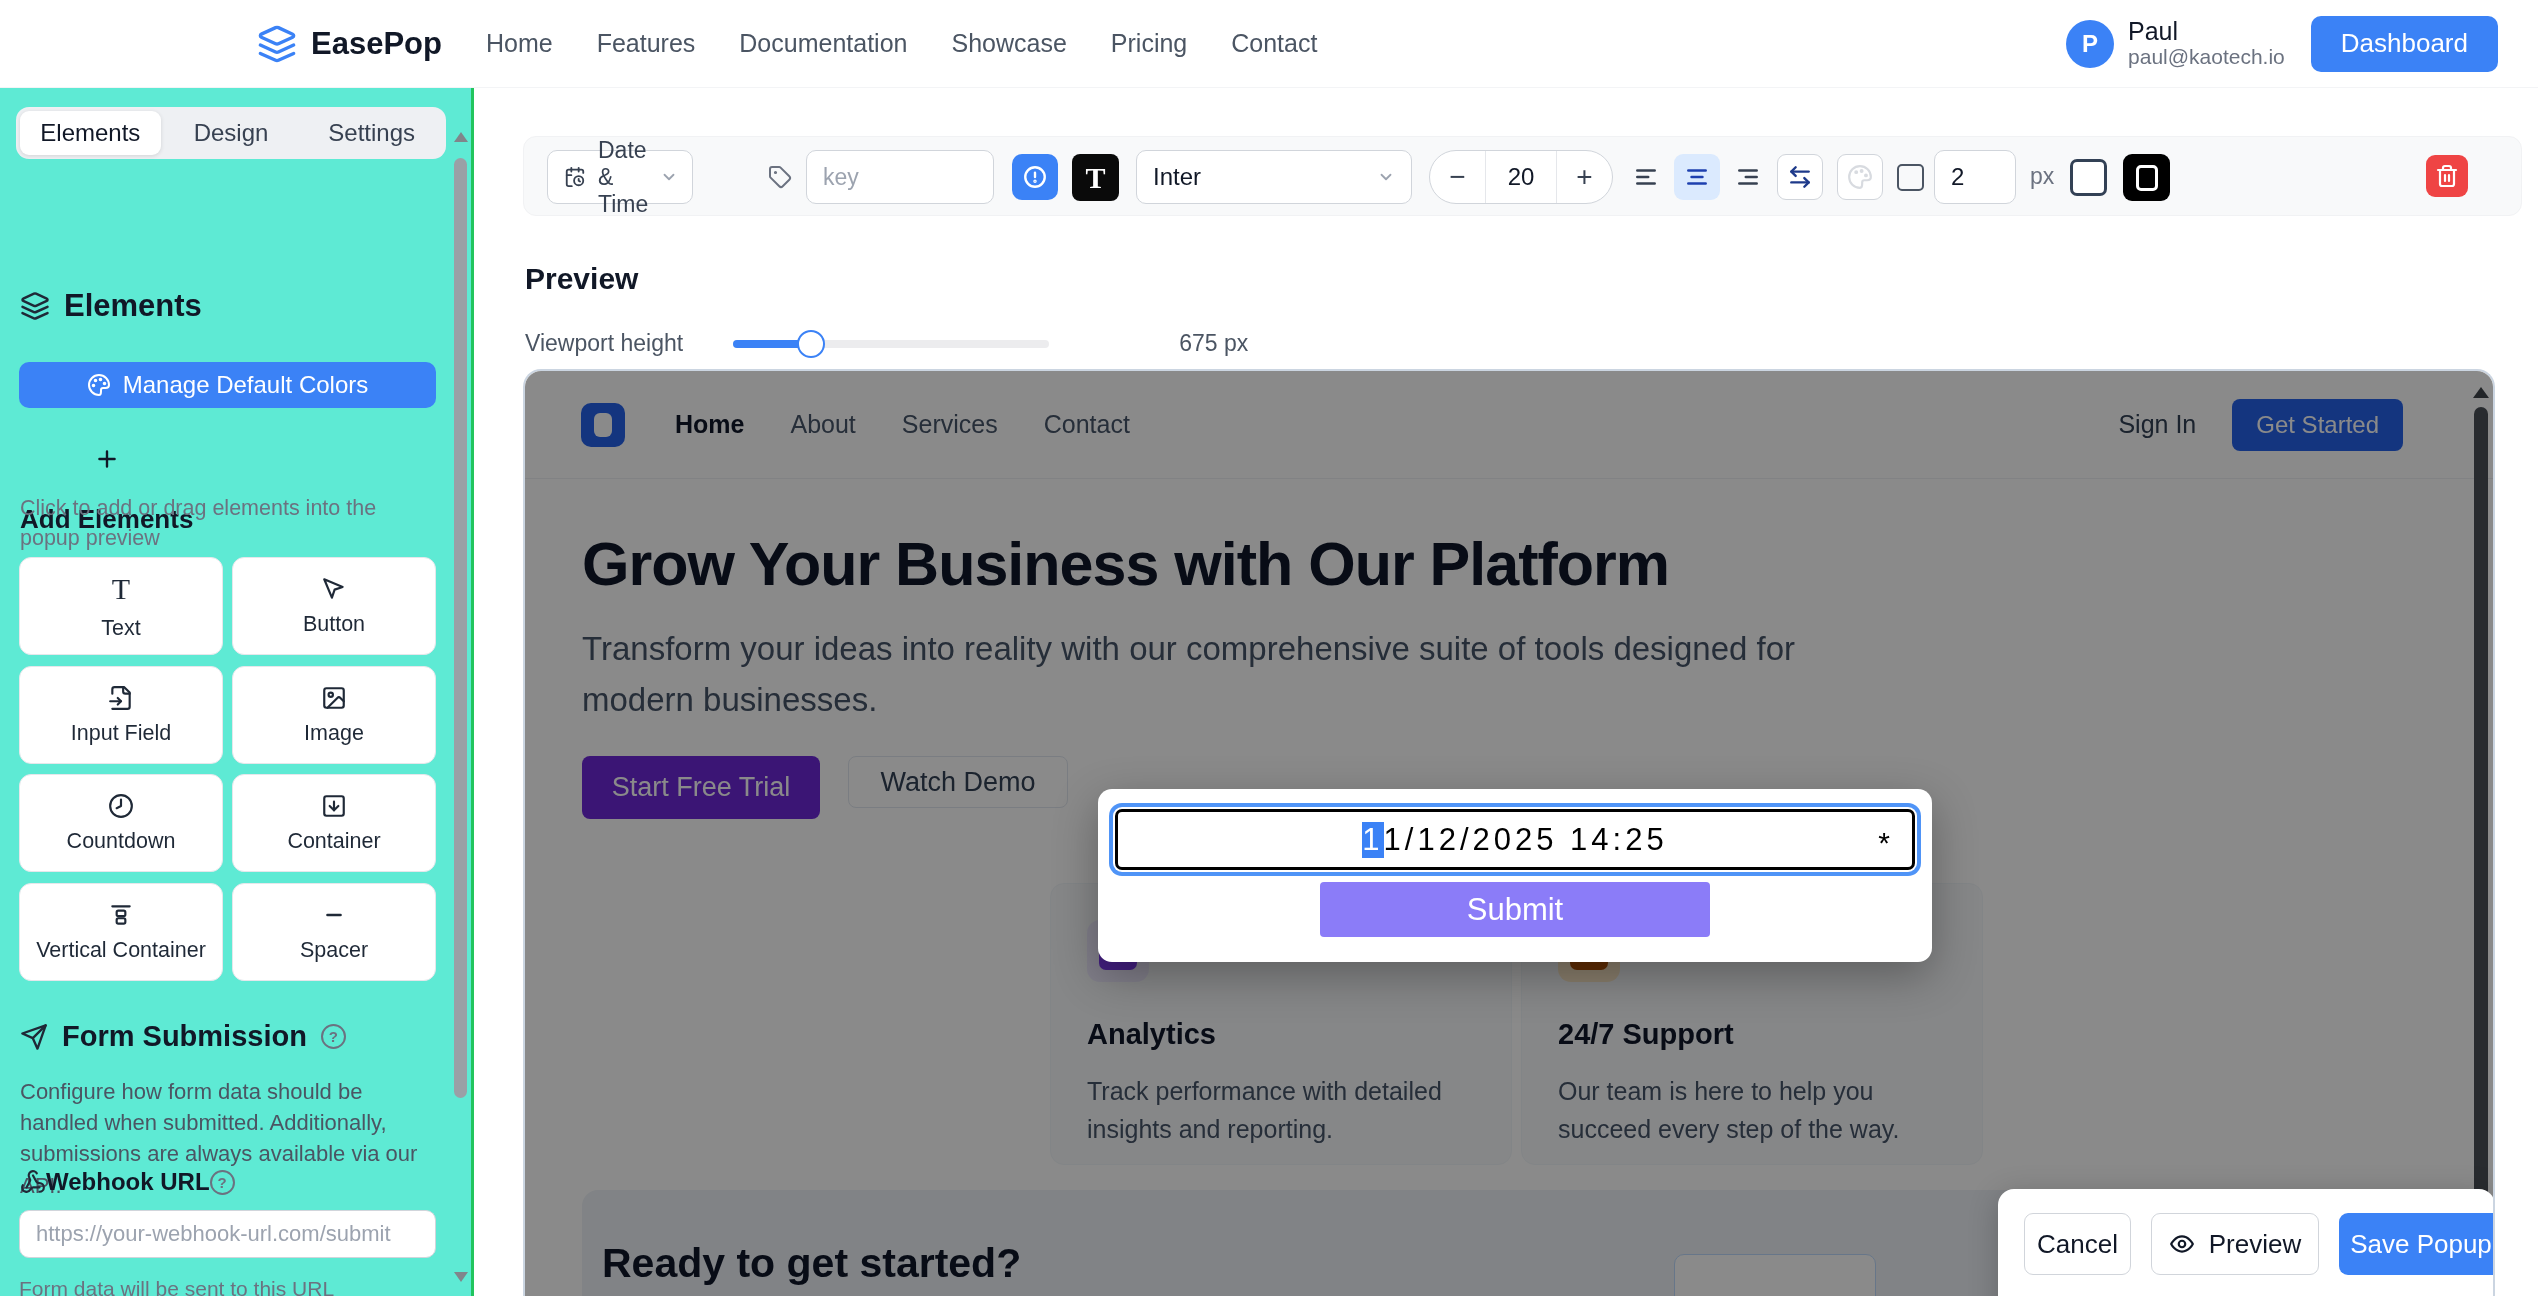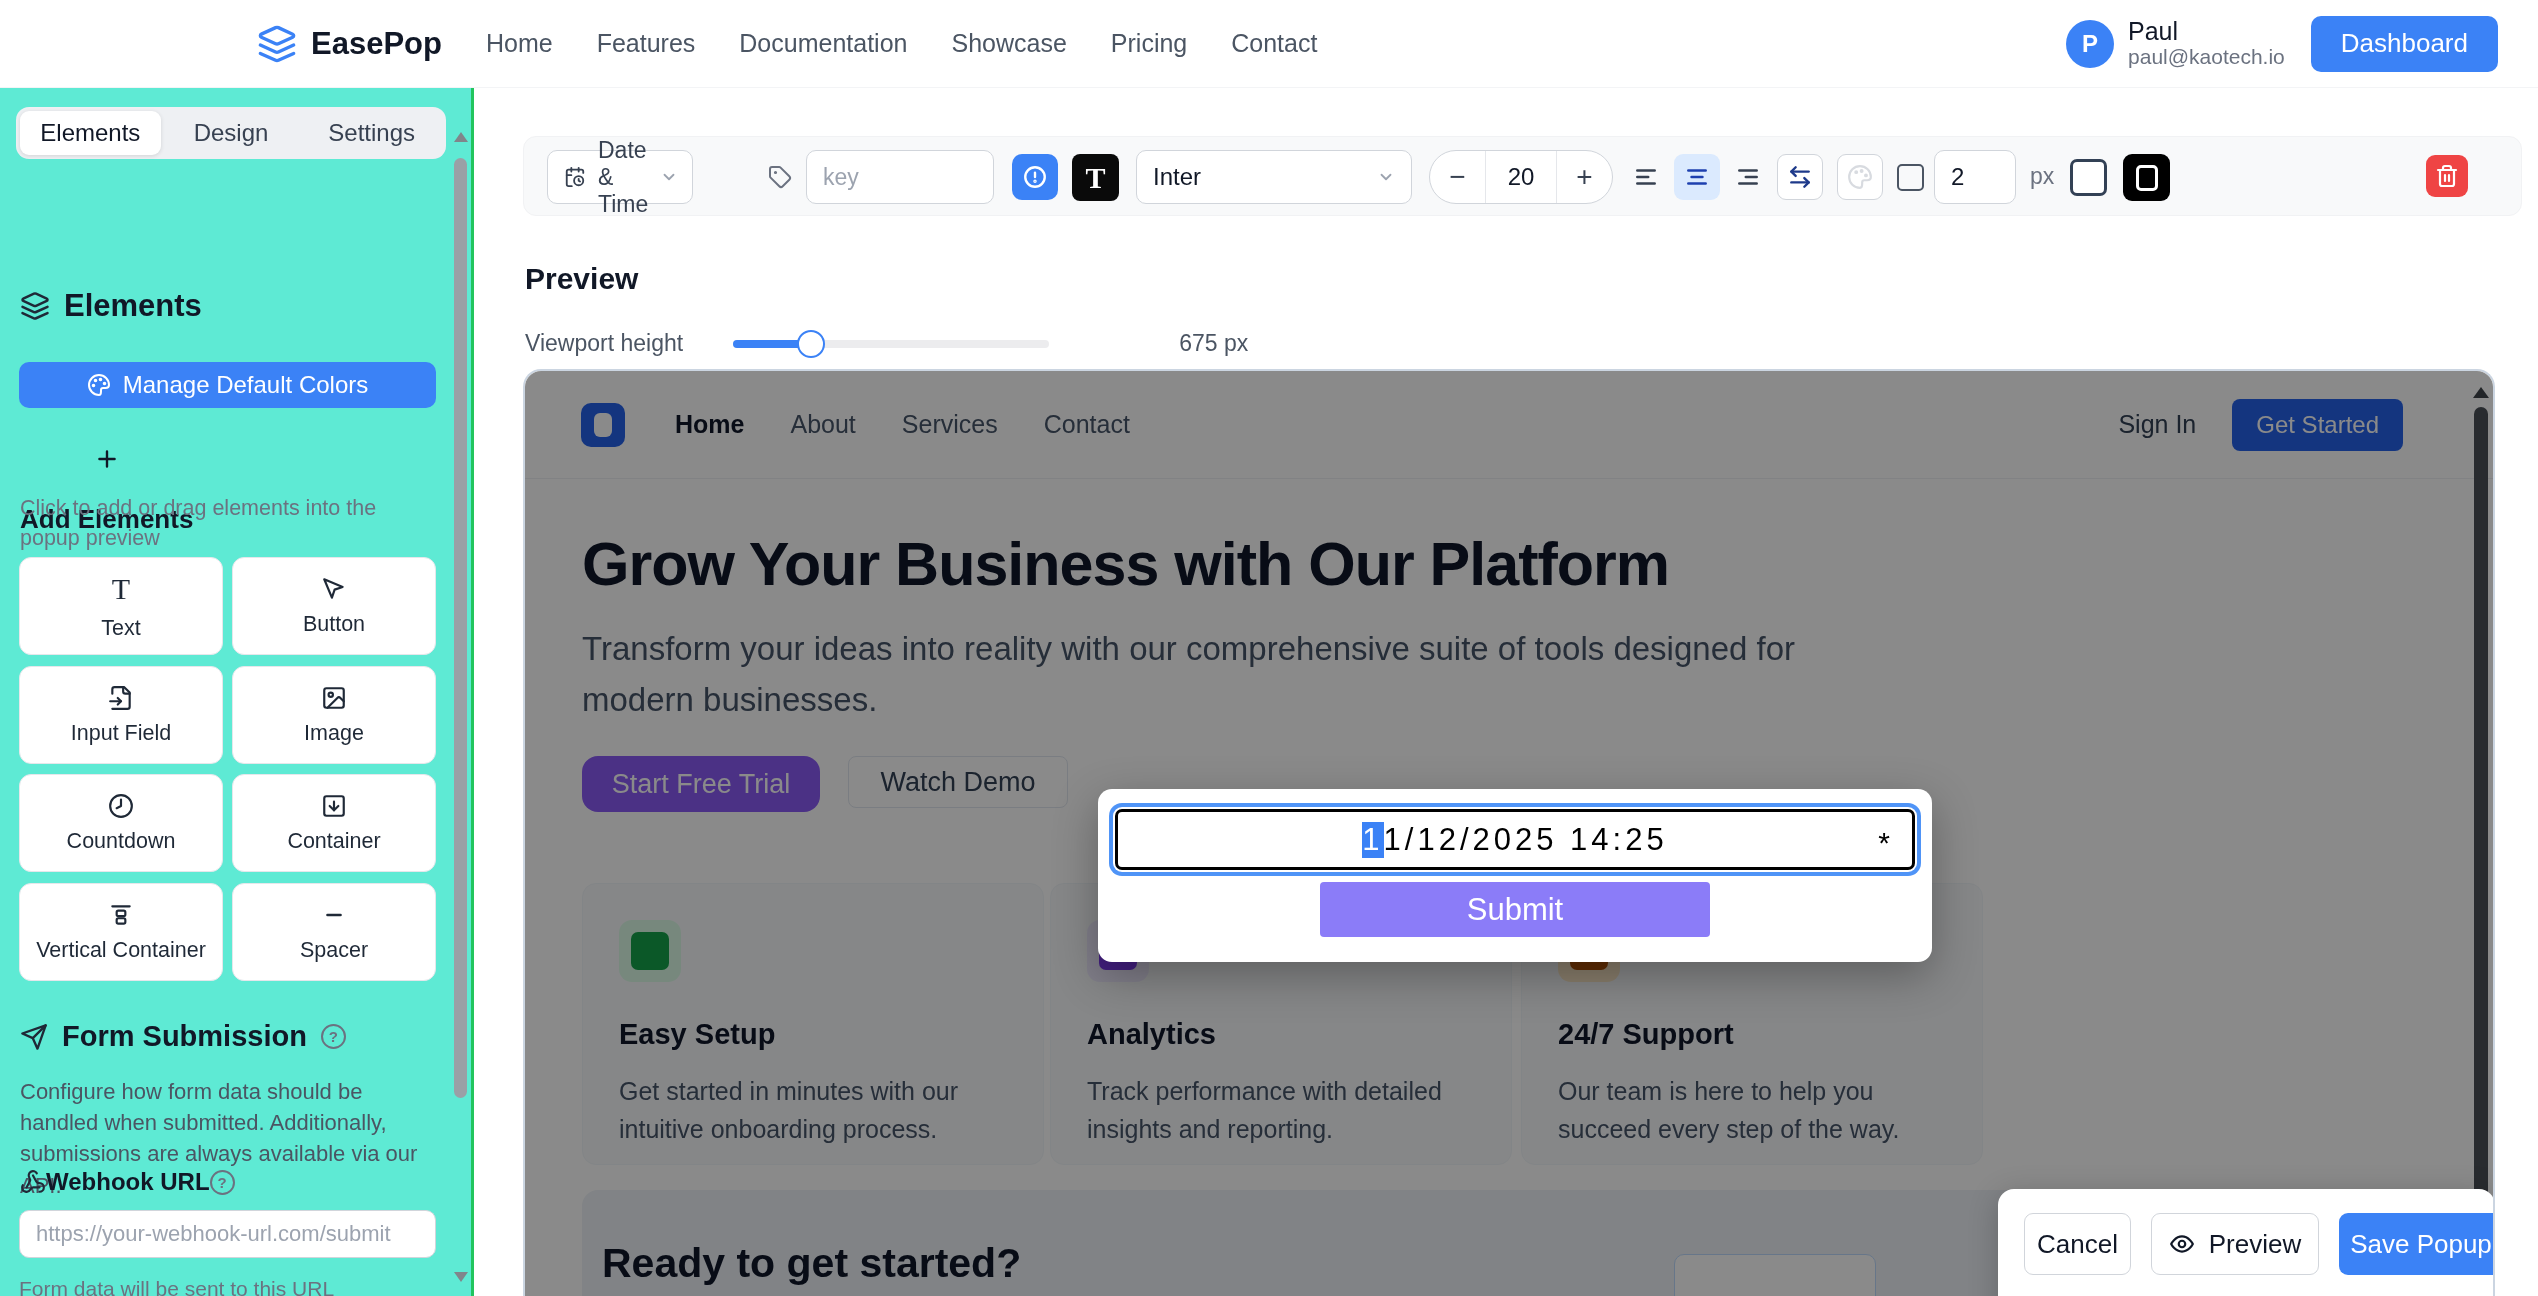--- a/index.html
+++ b/index.html
@@ -77,21 +77,21 @@
   .site-logo-inner { width:18px; height:24px; background:#fff; border-radius:6px; }
   .site-links { display:flex; gap:46px; margin-left:50px; }
   .site-links a { font-size:25px; color:#475569; text-decoration:none; }
   .site-links a.active { color:#0f172a; font-weight:600; }
   .site-nav-right { margin-left:auto; margin-right:90px; display:flex; align-items:center; gap:36px; }
   .sign-in { font-size:25px; color:#334155; }
   .btn-get-started { background:#2563eb; color:#fff; border:none; border-radius:8px; height:52px; padding:0 24px; font-size:24px; font-family:inherit; }
   .hero-title { position:absolute; left:57px; top:158px; font-size:61px; font-weight:800; letter-spacing:-1px; color:#0f172a; }
   .hero-sub { position:absolute; left:57px; top:252px; width:1330px; font-size:33px; color:#475569; line-height:1.55; }
   .hero-ctas { position:absolute; left:57px; top:385px; display:flex; gap:28px; }
-  .btn-cta-primary { width:238px; height:56px; background:#8b5cf6; color:#fff; border:none; border-radius:16px; font-size:27px; font-family:inherit; }
+  .btn-cta-primary { width:238px; height:63px; background:#6d28d9; color:#fff; border:none; border-radius:8px; font-size:27px; font-family:inherit; }
   .btn-cta-secondary { width:220px; height:52px; background:#fff; color:#334155; border:1.5px solid #e2e8f0; border-radius:8px; font-size:27px; font-family:inherit; }
   .feature-card { position:absolute; top:512px; width:462px; height:282px; background:#f8fafc; border:1px solid #f1f5f9; border-radius:14px; padding:36px; }
   .feat-icon-wrap { width:62px; height:62px; border-radius:13px; display:flex; align-items:center; justify-content:center; }
   .feat-icon-inner { width:38px; height:38px; border-radius:7px; }
   .feat-title { font-size:29px; font-weight:bold; color:#0f172a; margin-top:36px; }
   .feat-desc { font-size:25px; color:#475569; line-height:1.5; margin-top:22px; }
   .ready-panel { position:absolute; left:57px; top:819px; width:1820px; height:240px; background:#eef2f7; border-radius:16px; }
   .ready-title { position:absolute; left:20px; top:50px; font-size:41px; font-weight:800; color:#0f172a; }
   .btn-learn-more { position:absolute; left:1092px; top:64px; width:202px; height:90px; background:#fff; border:1.5px solid #bfdbfe; border-radius:10px; color:#2563eb; font-size:26px; font-family:inherit; padding-top:28px; text-align:center; }
   .site-scrollbar { position:absolute; right:4px; top:8px; width:16px; bottom:0; }
@@ -445,27 +445,20 @@
       </div>
     </div>
 
     <div class="hero-title">Grow Your Business with Our Platform</div>
     <div class="hero-sub">Transform your ideas into reality with our comprehensive suite of tools designed for modern businesses.</div>
     <div class="hero-ctas">
       <button class="btn-cta-primary">Start Free Trial</button>
       <button class="btn-cta-secondary">Watch Demo</button>
     </div>
 
-    <div class="feature-card" style="left:57px;">
-      <div class="feat-icon-wrap" style="background:#dcfce7;">
-          <div class="feat-icon-inner" style="background:#16a34a;"></div>
-        </div>
-      <div class="feat-title">Easy Setup</div>
-      <div class="feat-desc">Get started in minutes with our intuitive onboarding process.</div>
-    </div>
     <div class="feature-card" style="left:525px;">
       <div class="feat-icon-wrap" style="background:#ede9fe;">
           <div class="feat-icon-inner" style="background:#7c3aed;"></div>
         </div>
       <div class="feat-title">Analytics</div>
       <div class="feat-desc">Track performance with detailed insights and reporting.</div>
     </div>
     <div class="feature-card" style="left:996px;">
       <div class="feat-icon-wrap" style="background:#fde9c8;">
           <div class="feat-icon-inner" style="background:#b45309;"></div>

